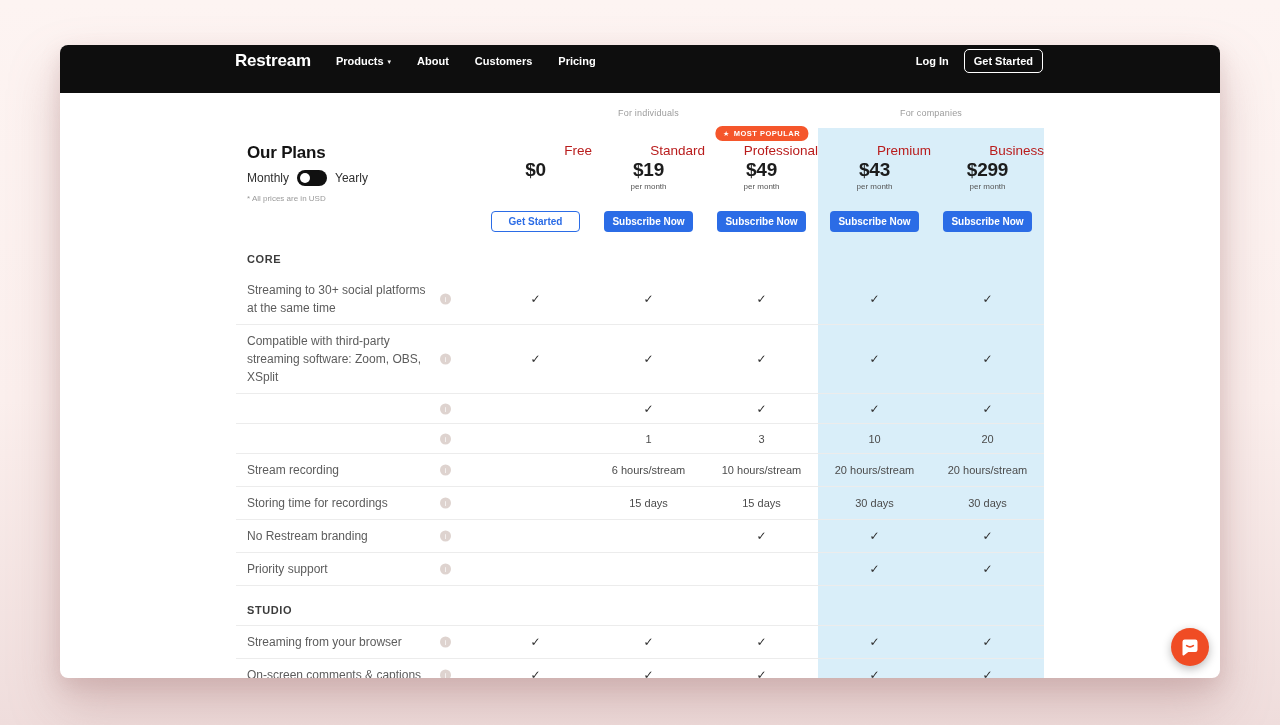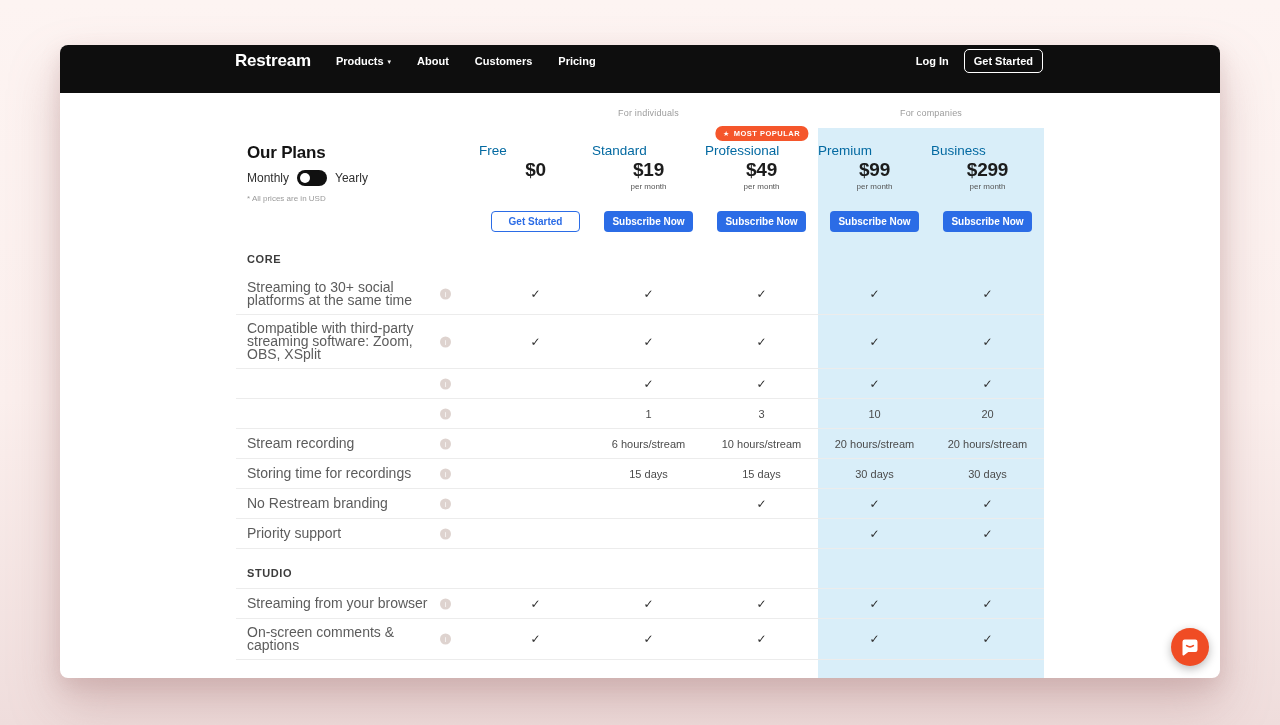--- a/index.html
+++ b/index.html
@@ -41,33 +41,33 @@
   .switch{width:30px;height:16px;border-radius:9px;background:#101010;position:relative;display:inline-block;cursor:pointer;}
   .knob{position:absolute;left:3px;top:3px;width:10px;height:10px;border-radius:50%;background:#fff;}
   .pi-note{margin-top:8px;font-size:8px;color:#9a9a9a;}
   
   .plan-cols{position:absolute;inset:0;}
   .plan-col{position:absolute;top:0;width:113px;height:148px;}
   .badge{position:absolute;top:33px;left:50%;transform:translateX(-50%);background:var(--orange);color:#fff;
     font-size:7.5px;font-weight:700;letter-spacing:.5px;padding:3px 8px;border-radius:7px;white-space:nowrap;
     display:flex;align-items:center;gap:4px;}
   .star{font-size:7px;line-height:1;}
-  .plan-name{position:absolute;top:50px;width:100%;text-align:left;font-size:13.5px;color:#0369a1;}
+  .plan-name{position:absolute;top:50px;width:100%;text-align:right;font-size:13.5px;color:#b91c1c;}
   .plan-price{position:absolute;top:66px;width:100%;text-align:center;font-size:19px;font-weight:800;color:#1c1c1c;letter-spacing:-.2px;}
   .plan-period{position:absolute;top:89px;width:100%;text-align:center;font-size:8px;color:#555;}
   .cta{position:absolute;top:118px;left:12px;width:89px;height:21px;border-radius:4px;font-size:10px;font-weight:700;font-family:inherit;cursor:pointer;line-height:1;}
   .cta.solid{background:var(--accent);color:#fff;border:none;}
   .cta.outline{background:#fff;color:var(--accent);border:1.5px solid var(--accent);}
   
   .pricing-table{position:absolute;left:0;top:150px;width:808px;}
   .section-title{height:31px;display:flex;align-items:center;padding-left:11px;font-size:11px;font-weight:700;color:#3c3c3c;letter-spacing:.6px;}
   .section-title.later{height:40px;border-bottom:1px solid #ececec;padding-top:8px;}
   .frow{display:grid;grid-template-columns:243px repeat(5,113px);align-items:center;border-bottom:1px solid #ececec;min-height:30px;}
   .lcell{position:relative;padding:7px 0 7px 11px;}
-  .ltext{display:block;max-width:188px;font-size:14px;line-height:13px;color:#5c5c5c;}
+  .ltext{display:block;max-width:188px;font-size:12px;line-height:18px;color:#5c5c5c;}
   .info{position:absolute;left:204px;top:50%;transform:translateY(-50%);width:11px;height:11px;border-radius:50%;
     background:#ded3cf;color:#fff;font-size:7px;display:flex;align-items:center;justify-content:center;cursor:pointer;}
   .vcell{text-align:center;font-size:11px;color:#4b4b4b;}
   .check{font-size:12px;color:#2d2d2d;}
   
   .chat{position:absolute;left:1171px;top:628px;width:38px;height:38px;border-radius:50%;background:var(--chat);
     border:none;box-shadow:0 3px 10px rgba(0,0,0,.28);display:flex;align-items:center;justify-content:center;cursor:pointer;}
 </style>
 </head>
 <body>
@@ -124,21 +124,21 @@
                 <span class="star">★</span>
                 <span>MOST POPULAR</span>
               </div>
               <div class="plan-name">Professional</div>
               <div class="plan-price">$49</div>
               <div class="plan-period">per month</div>
               <button class="cta solid">Subscribe Now</button>
             </div>
             <div class="plan-col" style="left: 582px;">
               <div class="plan-name">Premium</div>
-              <div class="plan-price">$99</div>
+              <div class="plan-price">$43</div>
               <div class="plan-period">per month</div>
               <button class="cta solid">Subscribe Now</button>
             </div>
             <div class="plan-col" style="left: 695px;">
               <div class="plan-name">Business</div>
               <div class="plan-price">$299</div>
               <div class="plan-period">per month</div>
               <button class="cta solid">Subscribe Now</button>
             </div>
           </div>

